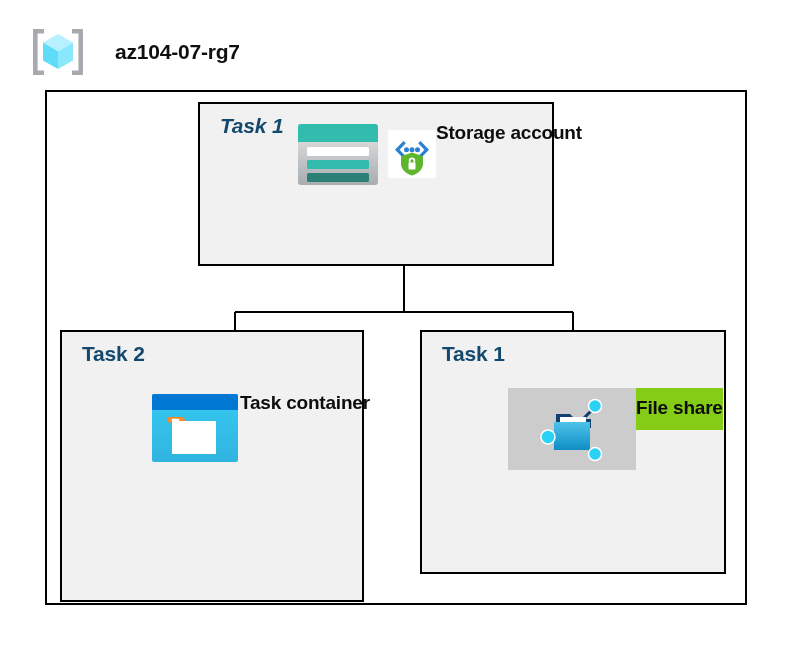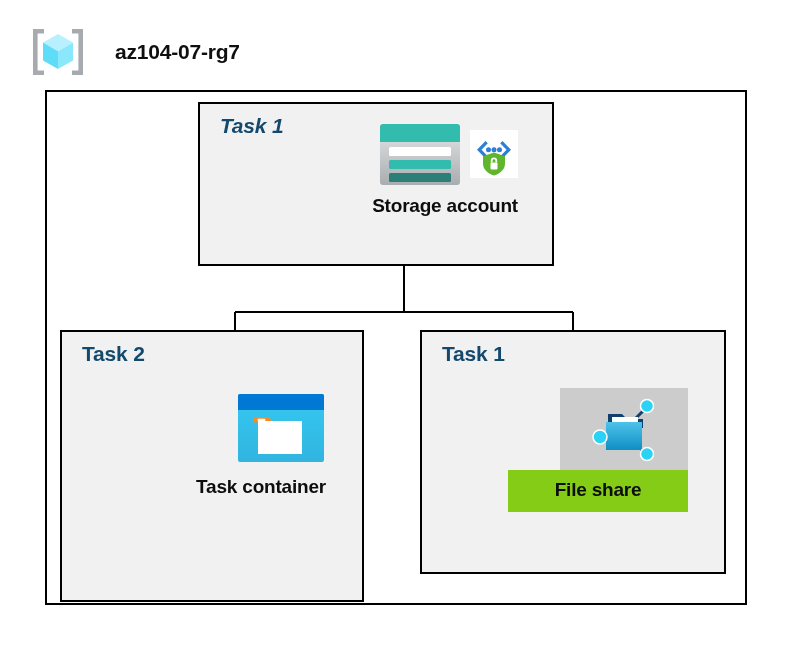--- a/index.html
+++ b/index.html
@@ -69,22 +69,22 @@
     font-weight: bold;
     color: #14496e;
     letter-spacing: -0.2px;
     white-space: nowrap;
   }
 
   
   .node {
     position: absolute;
     display: flex;
-    flex-direction: column;
-    align-items: flex-end;
+    flex-direction: row;
+    align-items: flex-start;
   }
   .node-caption {
     font-size: 19px;
     font-weight: bold;
     color: #0d0d0d;
     white-space: nowrap;
     letter-spacing: -0.2px;
   }
 
   

